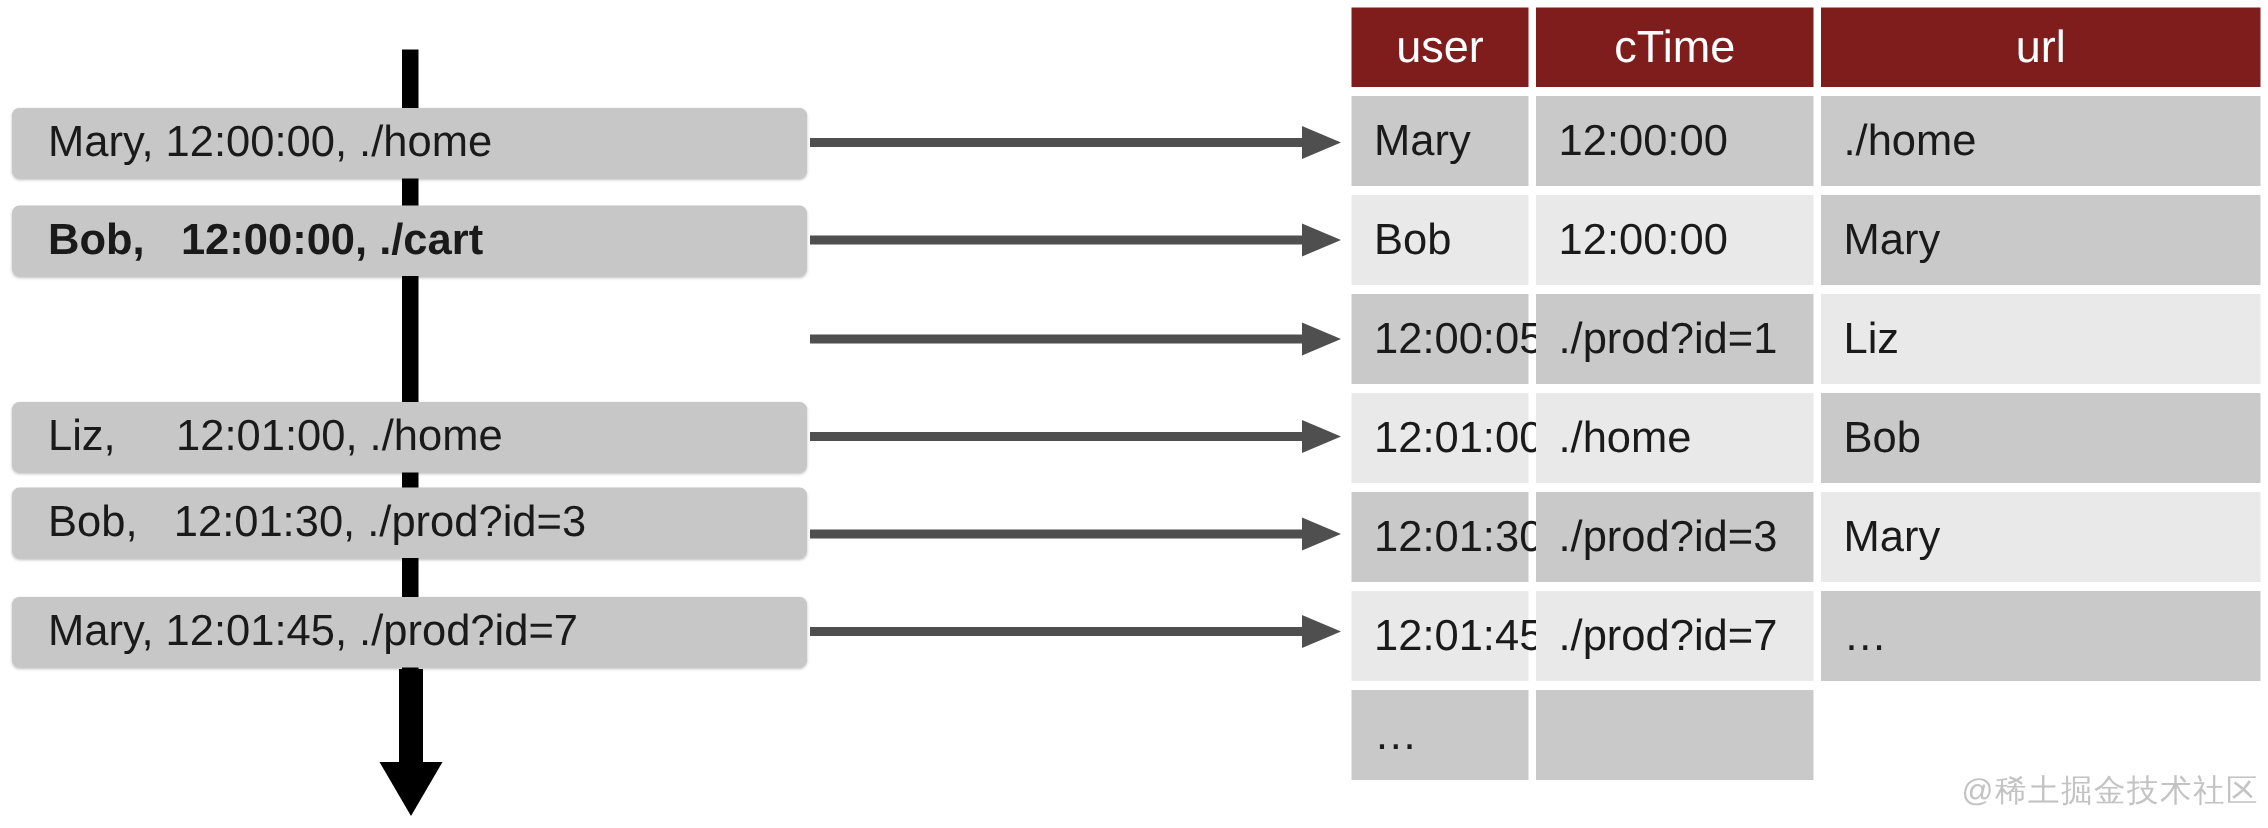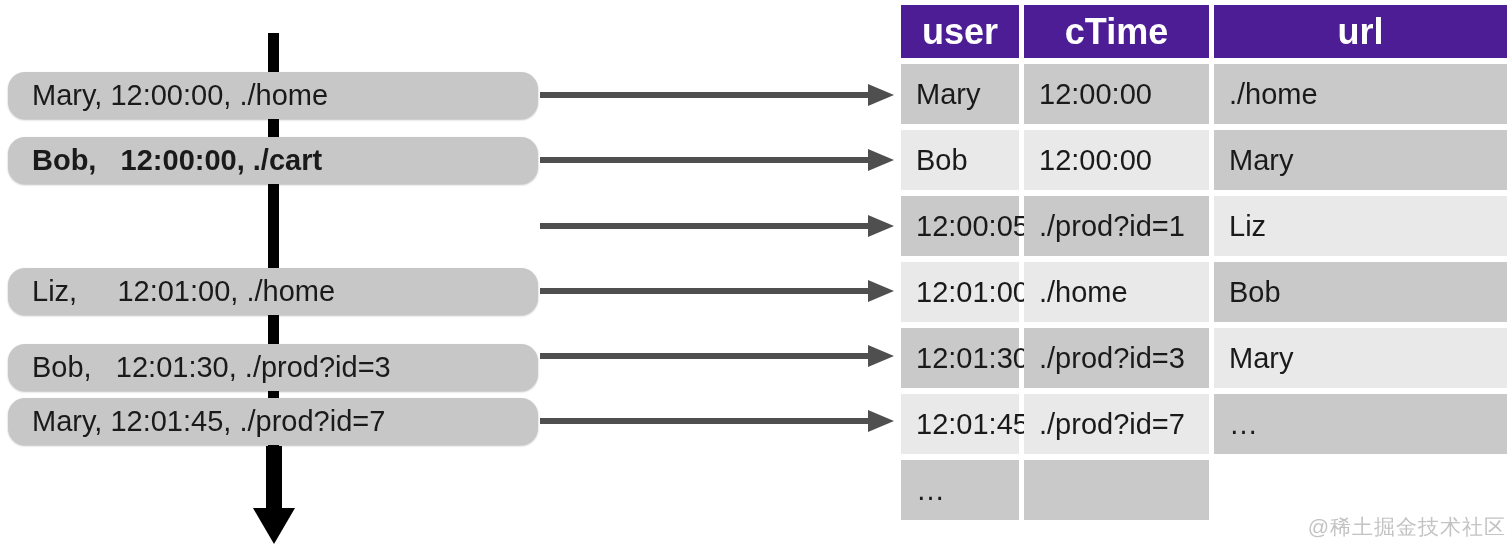--- a/index.html
+++ b/index.html
@@ -38,33 +38,33 @@
     border-top: 36px solid #000000;
     z-index: 1;
   }
 
   
   .log-box {
     position: absolute;
     left: 8px;
     width: 530px; height: 47px;
     background: #c7c7c7;
-    border-radius: 17px;
+    border-radius: 5px;
     box-shadow: 0 1px 2px rgba(0,0,0,0.25);
     z-index: 2;
     display: flex;
     align-items: center;
     padding-left: 24px;
     font-size: 29px;
     color: #1a1a1a;
     white-space: pre;
   }
   .log-box:nth-of-type(1) { top: 72px; }
   .lb1 { top: 72px; }  .lb2 { top: 137px; font-weight: bold; } .lb3 { top: 203px; }
-  .lb4 { top: 268px; } .lb5 { top: 344px; } .lb6 { top: 398px; }
+  .lb4 { top: 268px; } .lb5 { top: 325px; } .lb6 { top: 398px; }
 
   
   .flow-arrow { position: absolute; left: 540px; z-index: 0; }
   .flow-shaft {
     position: absolute; left: 0; top: 8px;
     width: 328px; height: 6px;
     background: #4f4f4f;
   }
   .flow-head {
     position: absolute; left: 328px; top: 0;
@@ -81,24 +81,24 @@
     position: absolute;
     left: 901px; top: 5px;
     width: 606px;
     display: grid;
     grid-template-columns: 118px 185px 293px;
     grid-template-rows: 53px repeat(7, 60px);
     column-gap: 5px;
     row-gap: 6px;
   }
   .th {
-    background: #4c1d95;
+    background: #7f1d1d;
     color: #ffffff;
-    font-weight: bold;
-    font-size: 36px;
+    font-weight: normal;
+    font-size: 30px;
     display: flex;
     align-items: center;
     justify-content: center;
   }
   .td {
     font-size: 29px;
     color: #1a1a1a;
     display: flex;
     align-items: center;
     padding-left: 15px;

